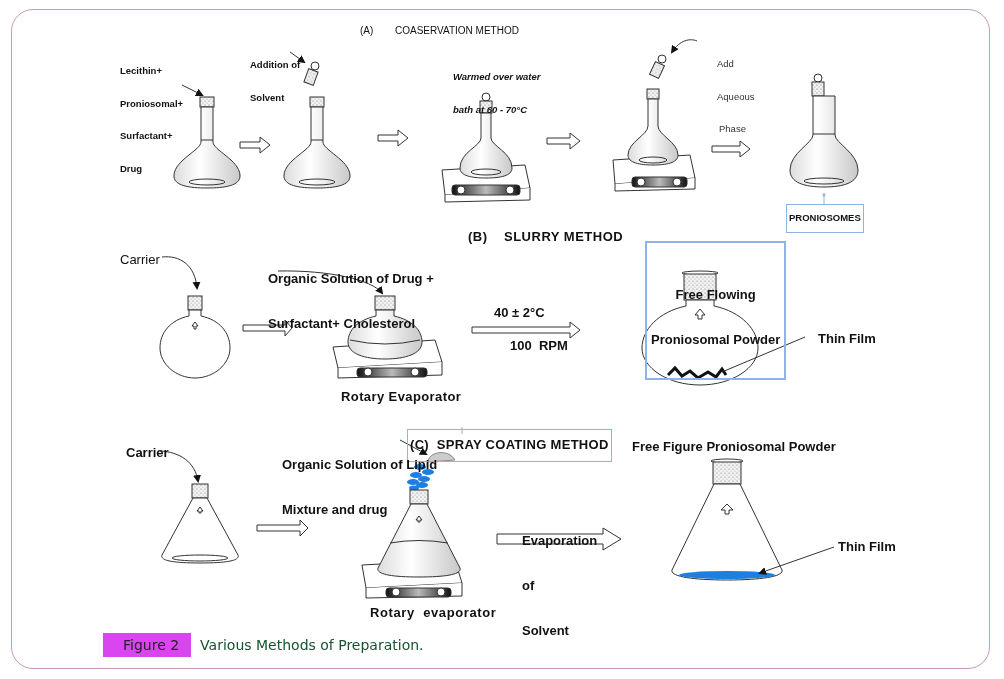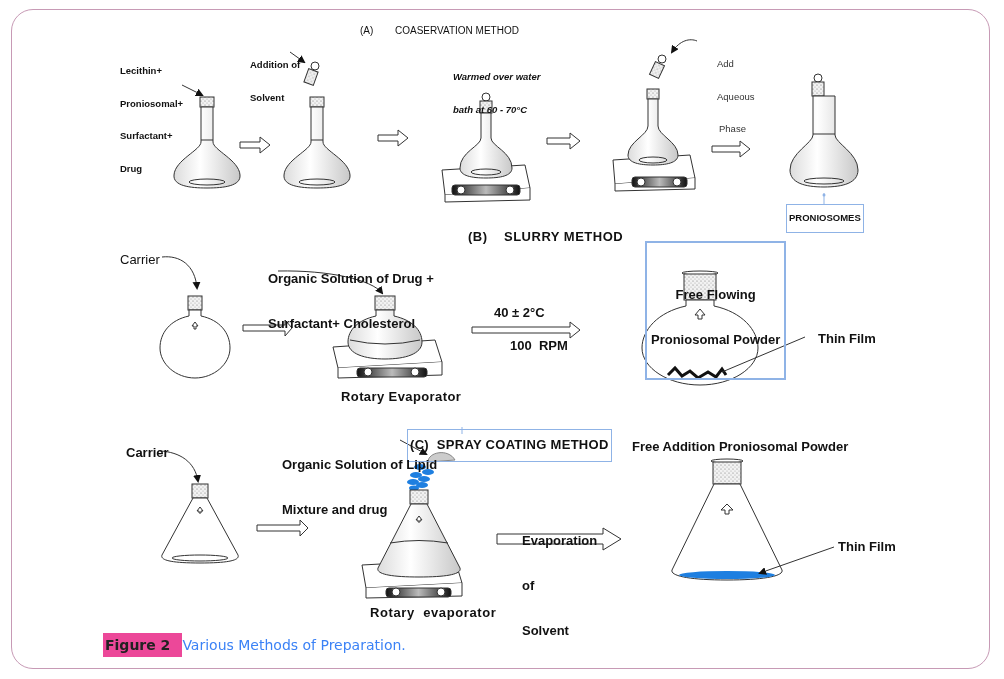--- a/index.html
+++ b/index.html
@@ -7,22 +7,22 @@
   .frame { position:absolute; left:11px; top:9px; width:979px; height:660px; border:1.5px solid #c79ab5; border-radius:22px; box-sizing:border-box; }
   svg.fig { position:absolute; left:0; top:0; }
   .lbl { position:absolute; font-family:"Liberation Sans", sans-serif; color:#111; white-space:pre; line-height:1.15; }
   .b { font-weight:bold; }
   .s9 { font-size:9.5px; }
   .s10 { font-size:10px; }
   .s8 { font-size:13px; }
   .boxed { border:1px solid #8fb3e6; padding:8px 2px; }
   .boxed2 { border:2px solid #8fb3e6; padding:15px 4px; text-align:center; }
   .caption { position:absolute; left:103px; top:633px; height:24px; display:flex; align-items:center; }
-  .cap-tag { background:#ec4899; font-family:"DejaVu Sans", sans-serif; font-weight:bold; font-size:14px; color:#222; padding:3px 12px 3px 2px; height:18px; line-height:18px; }
-  .cap-text { font-family:"DejaVu Sans", sans-serif; font-size:14px; color:#3b82f6; margin-left:0; }
+  .cap-tag { background:#d946ef; font-family:"DejaVu Sans", sans-serif; font-weight:normal; font-size:14px; color:#222; padding:3px 12px 3px 20px; height:18px; line-height:18px; }
+  .cap-text { font-family:"DejaVu Sans", sans-serif; font-size:14px; color:#14532d; margin-left:9px; }
 </style>
 </head>
 <body>
 
 <div class="frame"></div>
 
 <svg class="fig" width="1004" height="679" viewBox="0 0 1004 679">
   <defs>
     <linearGradient id="glass" x1="0" y1="0" x2="1" y2="0">
       <stop offset="0" stop-color="#dcdcdc"></stop>
@@ -224,19 +224,19 @@
 <div class="lbl b s8" style="left:282px;top:428px;">
   <div>Organic Solution of Lipid</div>
   <div>Mixture and drug</div>
 </div>
 <span class="lbl b s8" style="left:370px;top:606px;letter-spacing:0.6px;">Rotary  evaporator</span>
 <div class="lbl b s8" style="left:522px;top:504px;text-align:left;width:62px;">
   <div>Evaporation</div>
   <div>of</div>
   <div>Solvent</div>
 </div>
-<span class="lbl b s8" style="left:632px;top:440px;">Free Addition Proniosomal Powder</span>
+<span class="lbl b s8" style="left:632px;top:440px;">Free Figure Proniosomal Powder</span>
 <span class="lbl b s8" style="left:838px;top:540px;">Thin Film</span>
 
 <div class="caption">
   <span class="cap-tag">Figure 2</span>
   <span class="cap-text">Various Methods of Preparation.</span>
 </div>
 
 </body></html>

